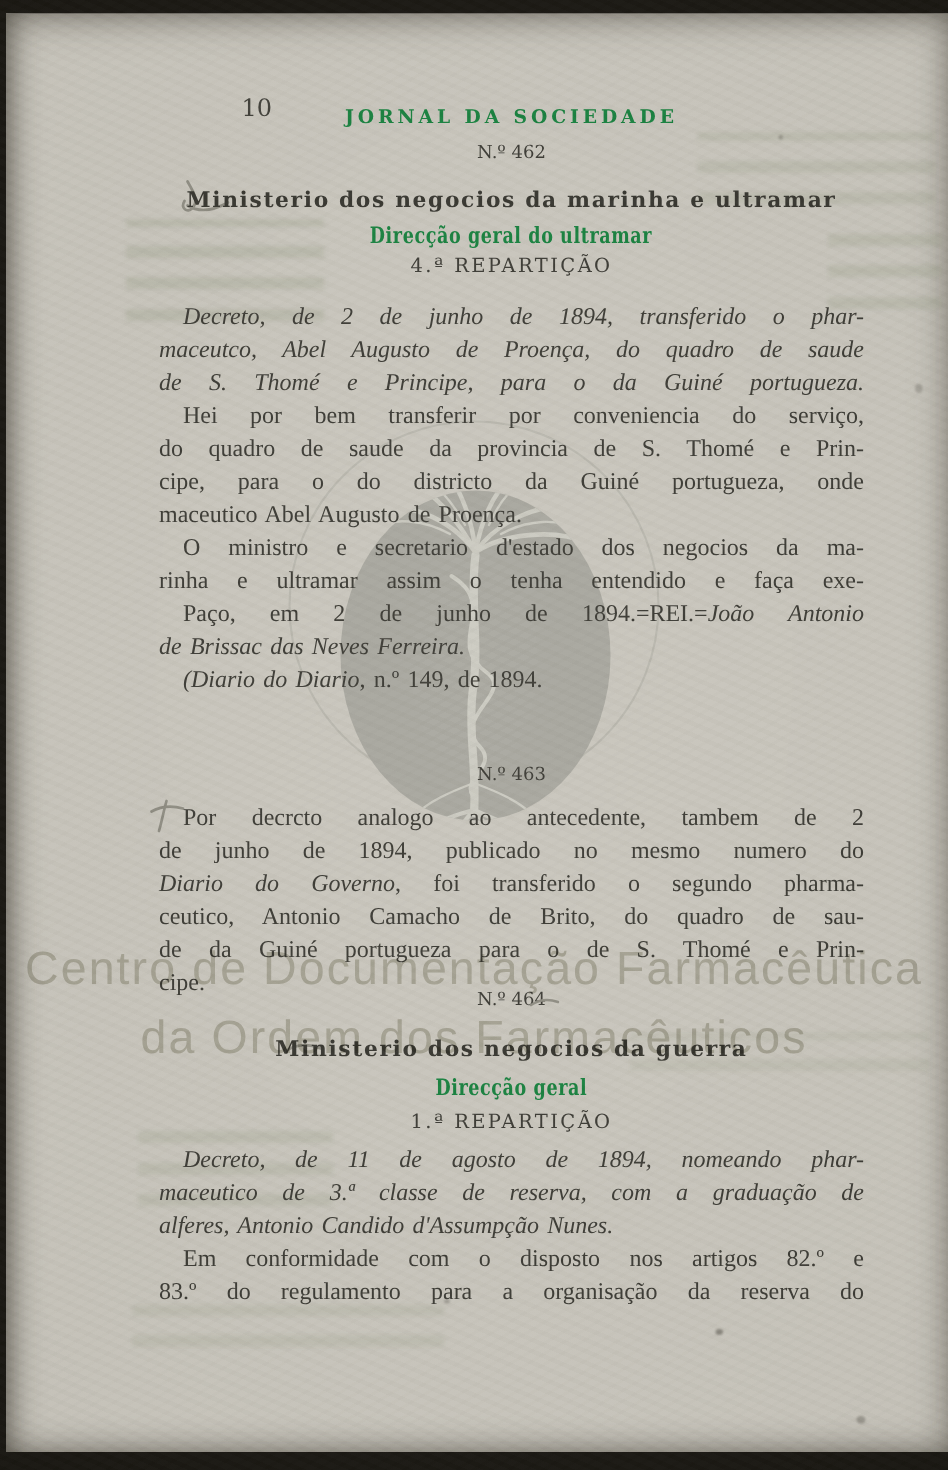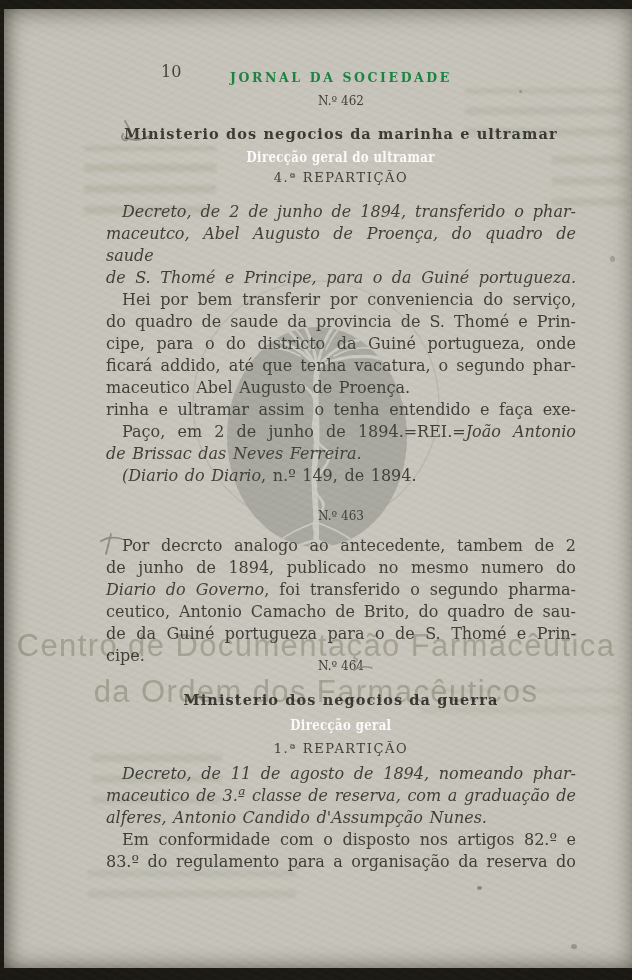--- a/index.html
+++ b/index.html
@@ -23,29 +23,29 @@
       repeating-linear-gradient(23deg, rgba(90,86,74,.04) 0 3px, rgba(255,255,250,.03) 3px 7px),
       repeating-linear-gradient(-31deg, rgba(90,86,74,.03) 0 2px, rgba(255,255,250,.02) 2px 6px),
       radial-gradient(ellipse at 50% 45%, rgba(255,255,245,.06) 0%, rgba(60,56,46,.08) 95%);
   }
   .pageno{ position:absolute; left:118px; top:62px; font-size:16px; color:#3f3e38;margin-left:43px; }
   .jhead{ position:absolute; left:106px; top:70px; width:470px; text-align:center;
           font-size:12.5px; letter-spacing:2.6px; color:#15803d; font-weight:bold;}
   .h-num{ position:absolute; left:106px; width:470px; text-align:center; font-size:12px; color:#3a3933;}
   .h-min{ position:absolute; left:106px; width:470px; text-align:center;
           font-size:14.5px; font-weight:bold; letter-spacing:1.1px; color:#35342e;}
-  .h-dir{ position:absolute; left:106px; width:470px; text-align:center; color:#ffffff;}
+  .h-dir{ position:absolute; left:106px; width:470px; text-align:center; color:#15803d;}
   .cond{ display:inline-block; transform:scaleX(.78); transform-origin:center;
          font-size:15px; font-weight:bold; letter-spacing:.5px;}
   .h-div{ position:absolute; left:106px; width:470px; text-align:center;
           font-size:13px; letter-spacing:1.6px; color:#3a3933;}
   .flow{ position:absolute; left:106px; width:470px; }
   .para{ font-size:16px; color:#3a3933; word-spacing:1.5px; }
   .para.italic{ font-style:italic; }
-  .ln{ line-height:22px; text-align:justify; text-align-last:justify; }
+  .ln{ line-height:22px; text-align:justify; text-align-last:justify;font-family:Liberation Serif, serif; }
   .ln.endp{ text-align-last:left; }
   .ln.ind{ text-indent:16px; }
   .it{ font-style:italic; }
   .watermark{ position:absolute; left:0; width:632px; text-align:center;
     font-family:"Liberation Sans","DejaVu Sans",sans-serif;
     font-size:31px; letter-spacing:1.4px; color:#d0cfc5;
     mix-blend-mode:multiply; pointer-events:none; white-space:nowrap;}
   .wm1{ top:628px; }
   .wm2{ top:674px; }
   .emblem{ position:absolute; left:0; top:0; pointer-events:none; }
@@ -113,24 +113,24 @@
   <div class="flow" style="top:201px">
     <div class="para italic">
         <div class="ln ind">Decreto, de 2 de junho de 1894, transferido o phar-</div>
         <div class="ln">maceutco, Abel Augusto de Proença, do quadro de saude</div>
         <div class="ln">de S. Thomé e Principe, para o da Guiné portugueza.</div>
       </div>
     <div class="para">
         <div class="ln ind">Hei por bem transferir por conveniencia do serviço,</div>
         <div class="ln">do quadro de saude da provincia de S. Thomé e Prin-</div>
         <div class="ln">cipe, para o do districto da Guiné portugueza, onde</div>
-        <div class="ln">ficará addido, até que tenha vacatura, o segundo phar-</div>
         <div class="ln endp">maceutico Abel Augusto de Proença.</div>
       </div>
     <div class="para">
+        <div class="ln ind">O ministro e secretario d'estado dos negocios da ma-</div>
         <div class="ln">rinha e ultramar assim o tenha entendido e faça exe-</div>
       </div>
     <div class="para">
         <div class="ln ind"><span>Paço, em 2 de junho de 1894.=REI.=</span><span class="it">João Antonio</span></div>
         <div class="ln endp"><span class="it">de Brissac das Neves Ferreira.</span></div>
       </div>
     <div class="para">
         <div class="ln endp ind"><span class="it">(Diario do Diario</span><span>, n.º 149, de 1894.</span></div>
       </div>
   </div>

